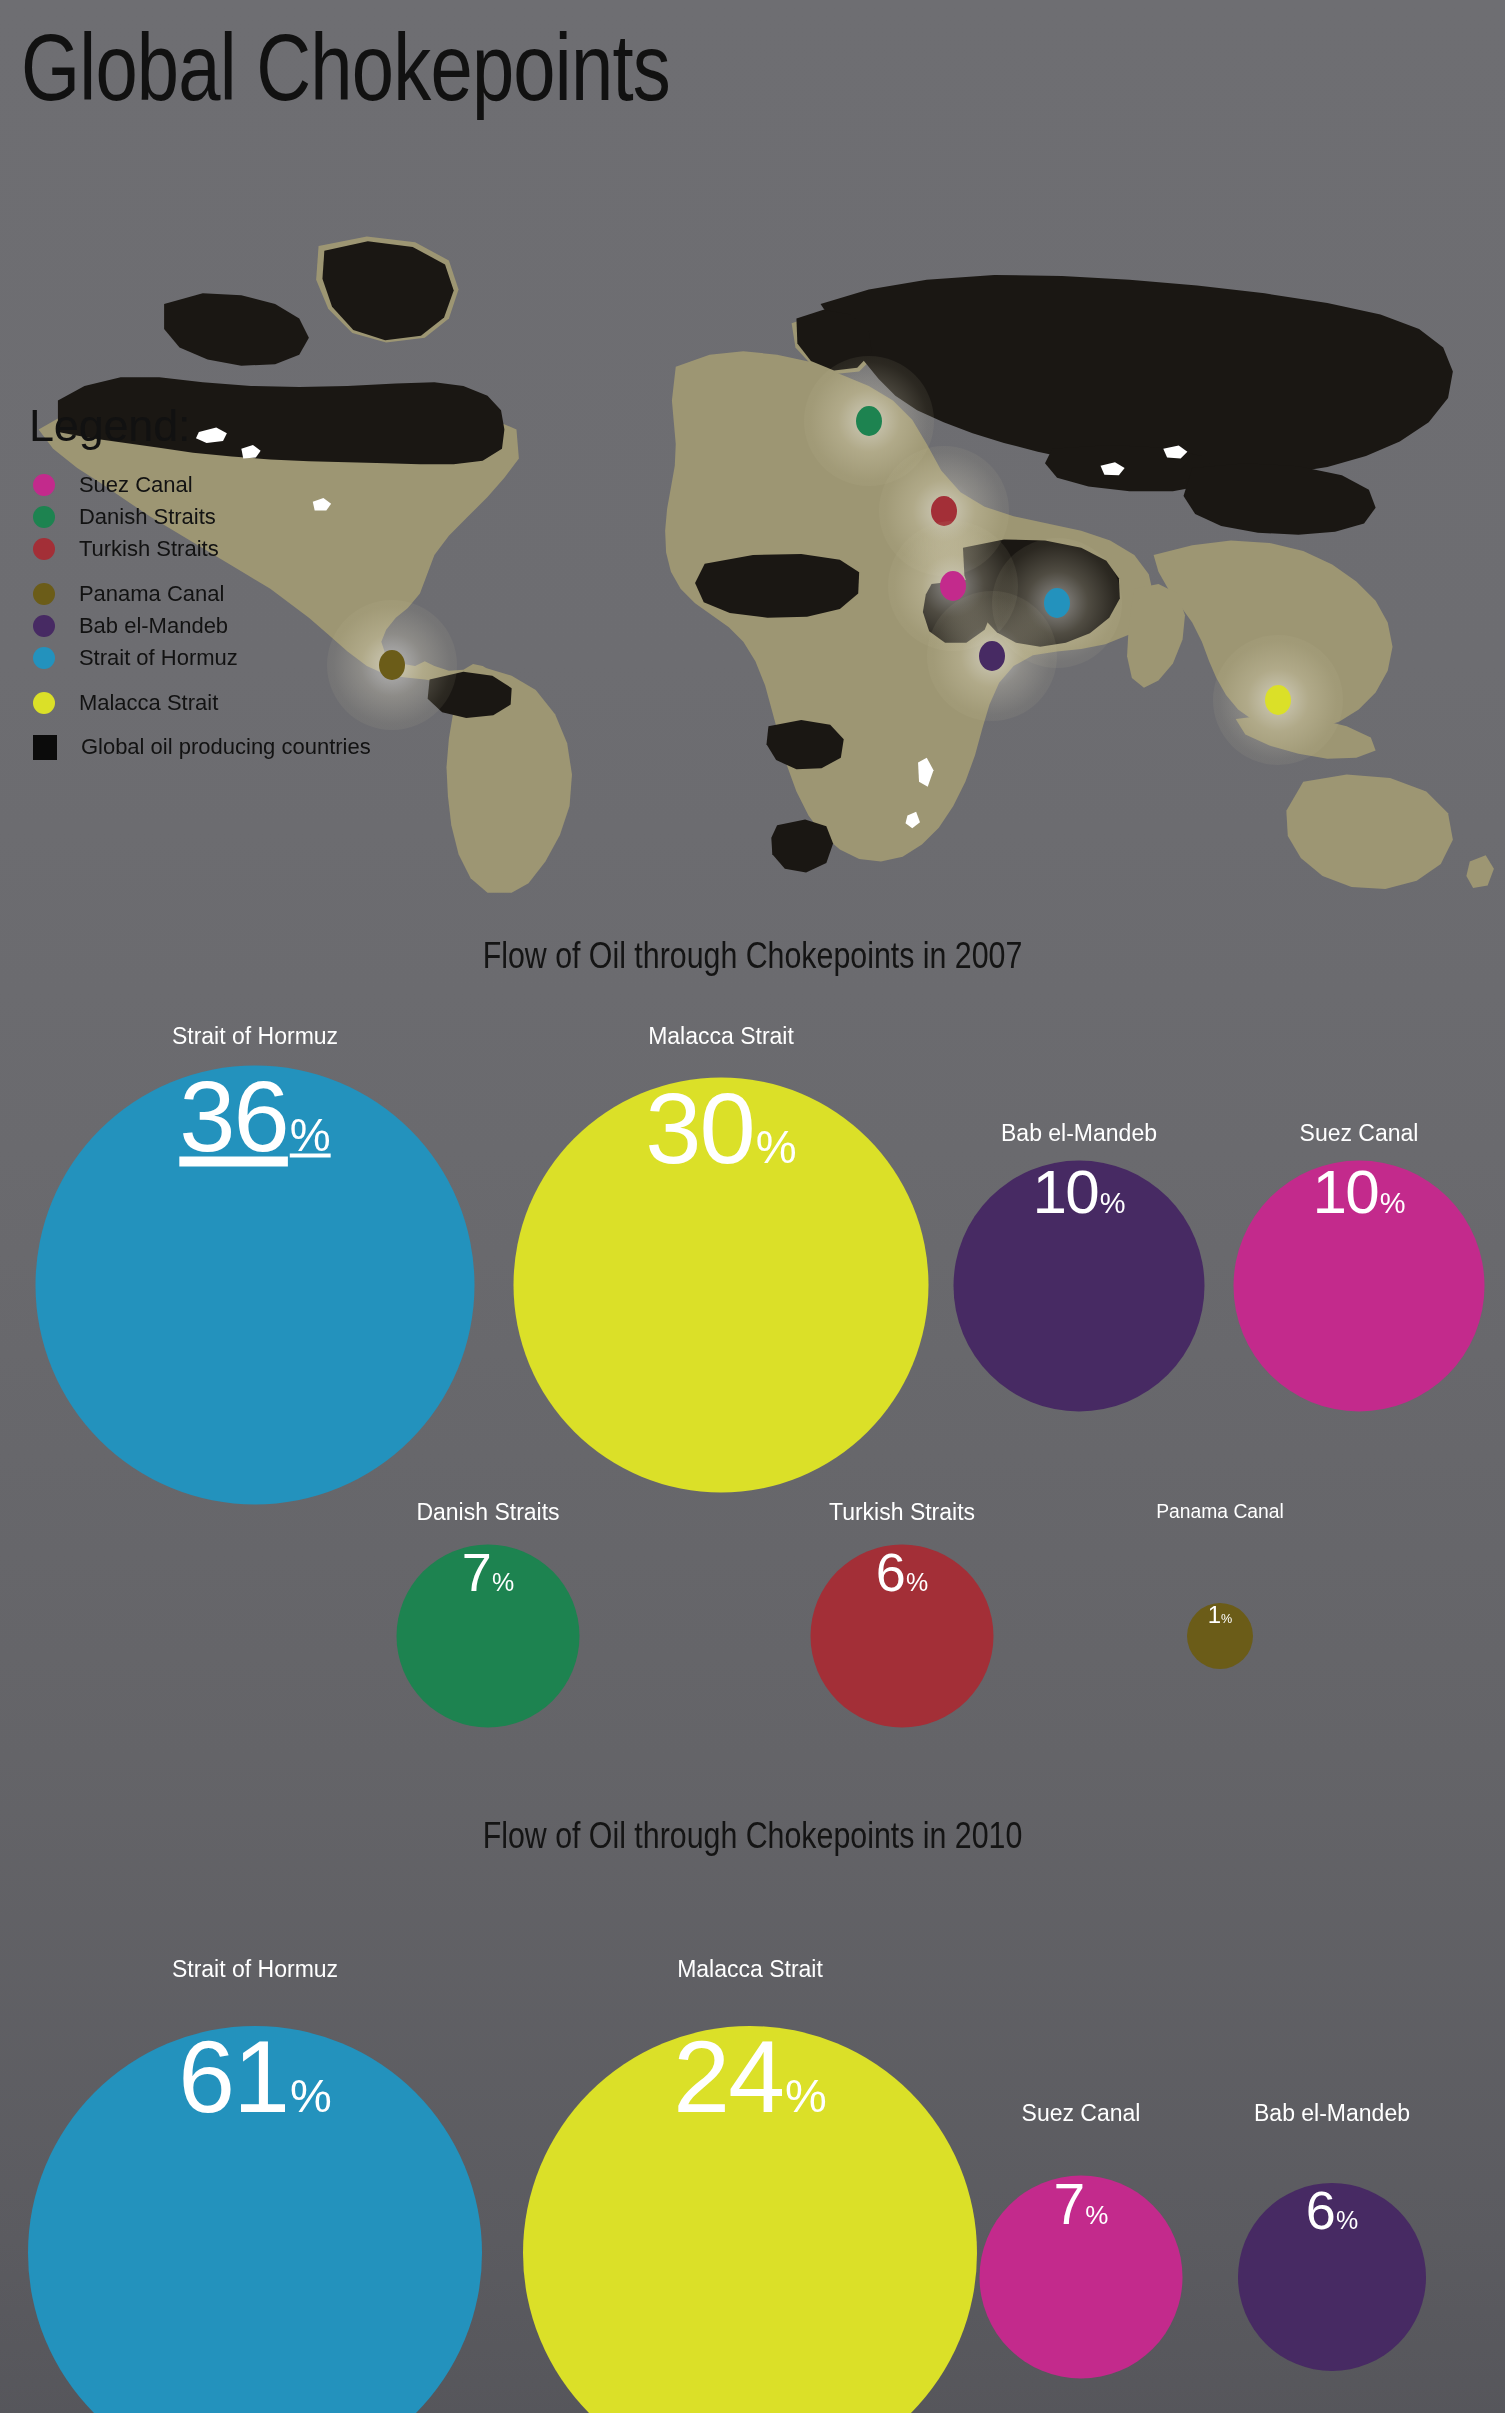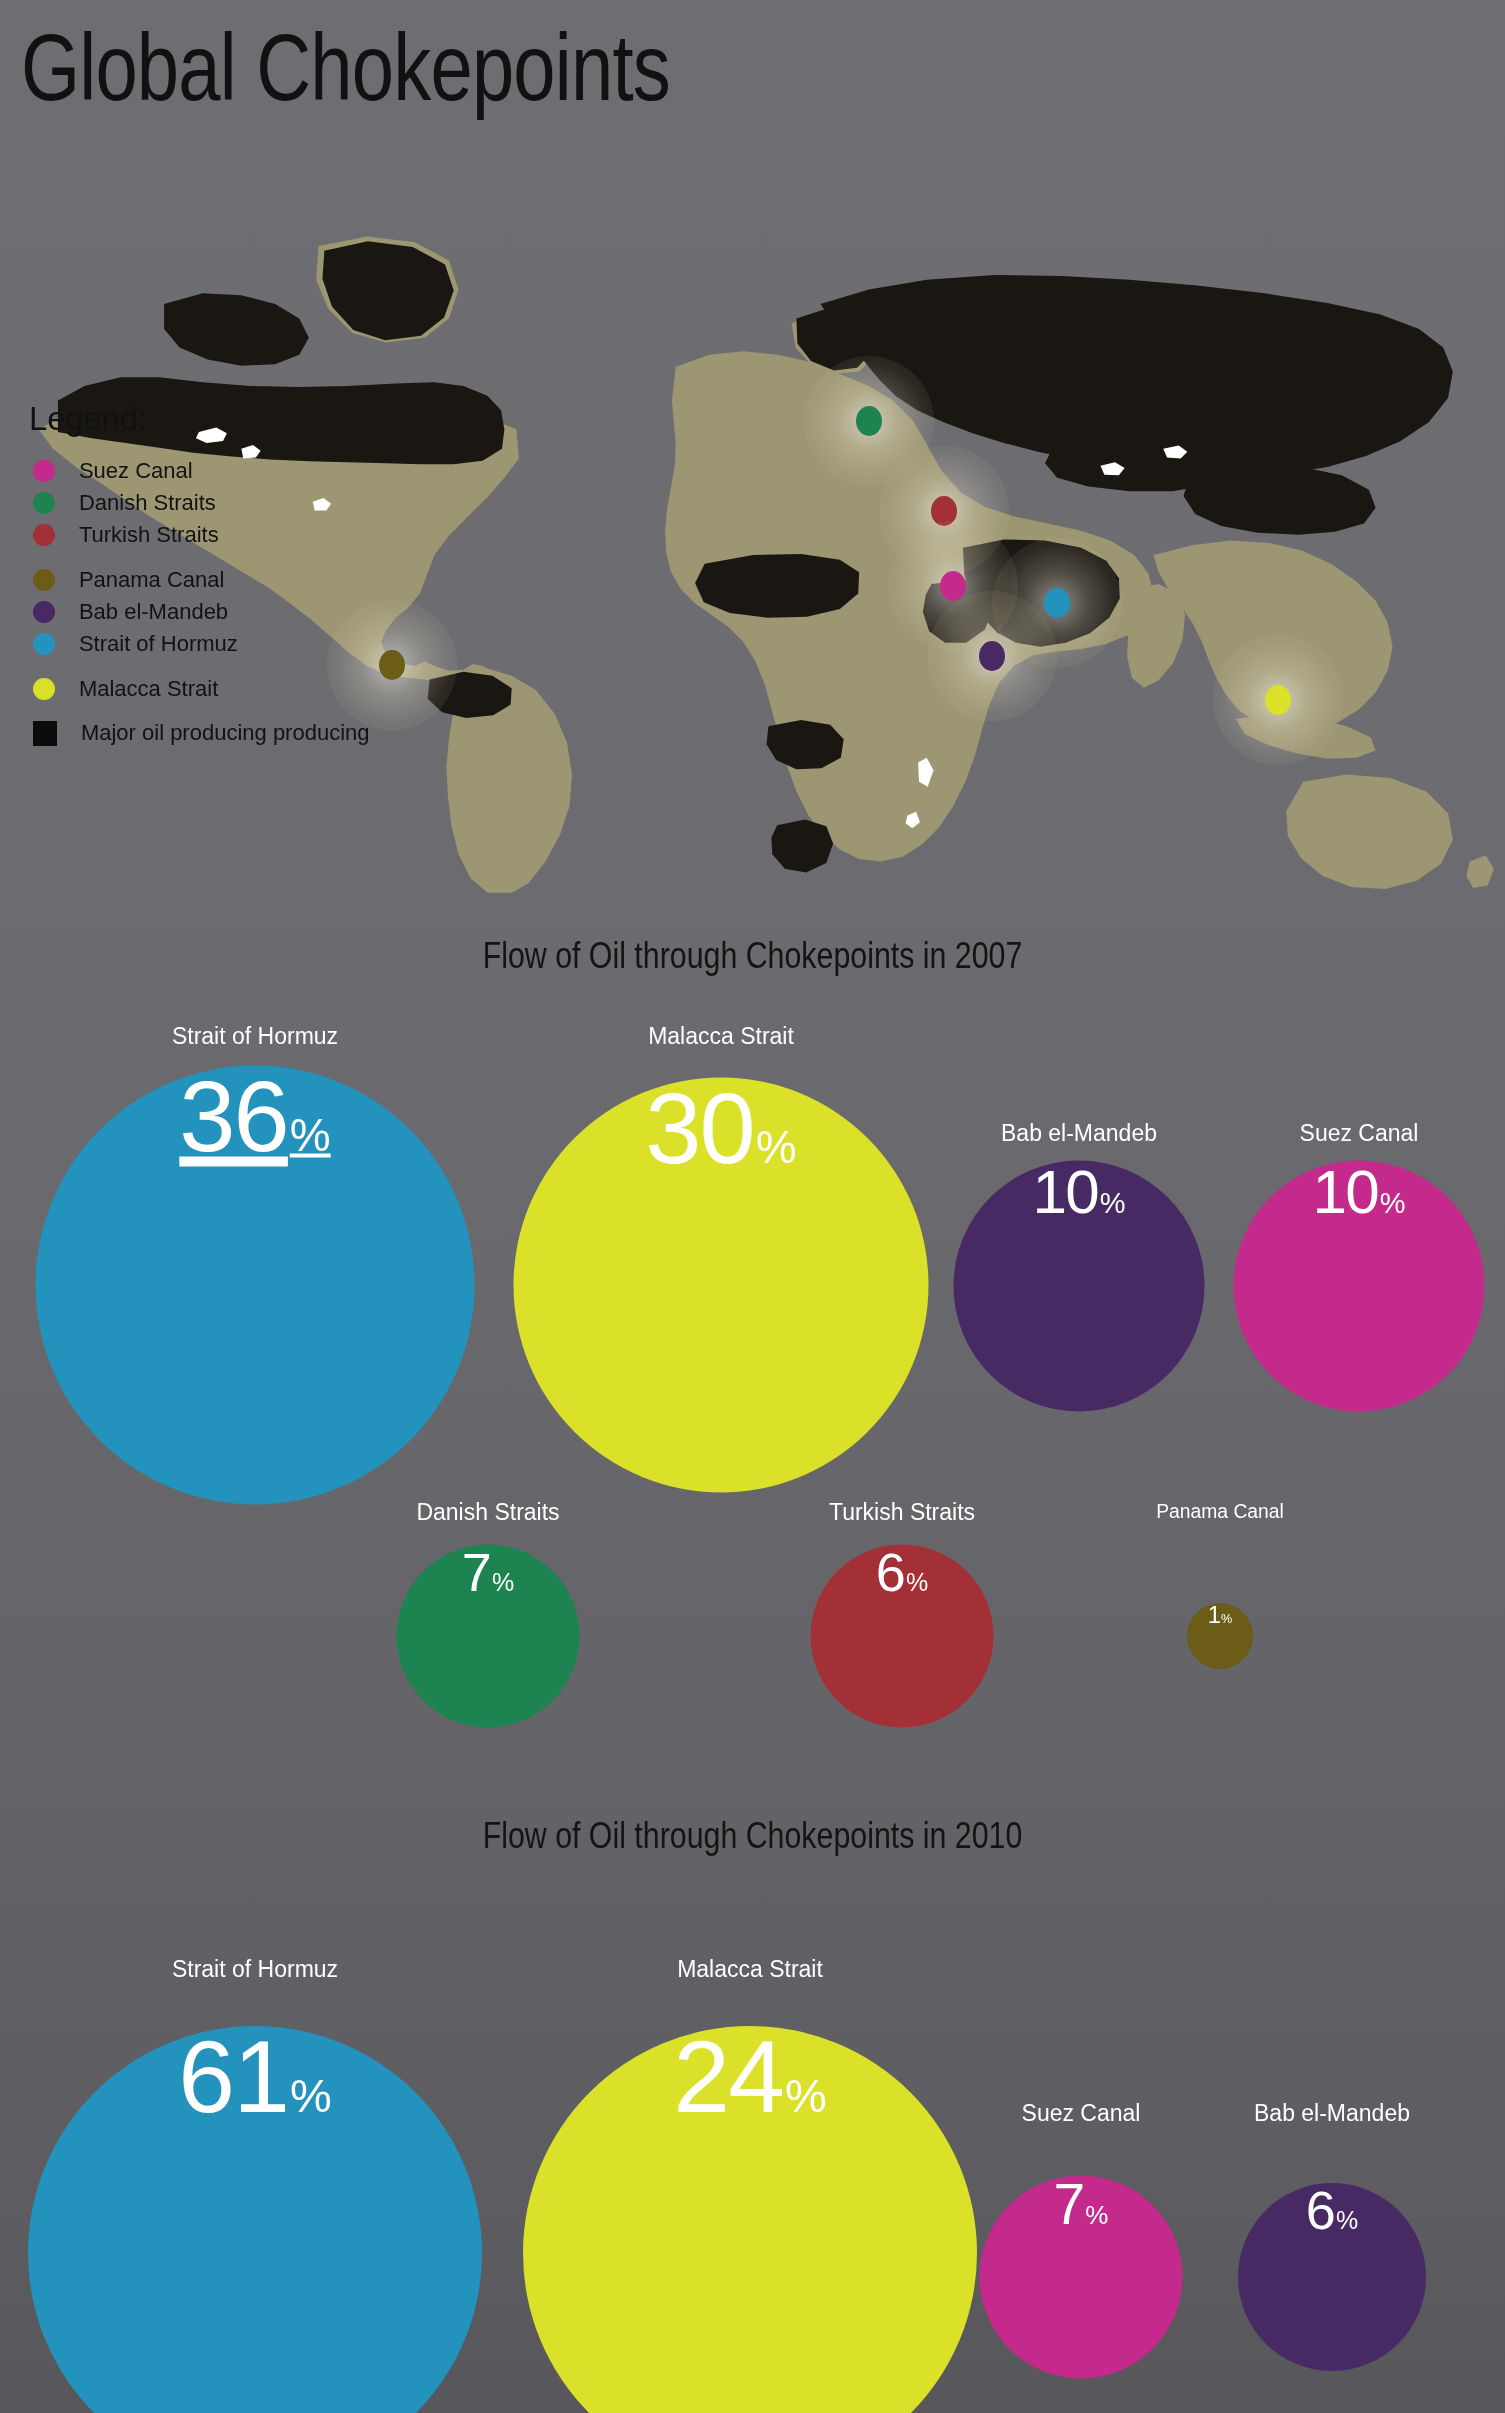--- a/index.html
+++ b/index.html
@@ -63,21 +63,21 @@
   }
 
   
   #legend {
     position: absolute;
     left: 29px;
     top: 400px;
     width: 483px;
   }
   #legend-title {
-    font-size: 33px;
+    font-size: 45px;
     color: #111;
     margin-bottom: 17.4px;
     letter-spacing: -0.2px;
   }
   .legend-row {
     display: flex;
     align-items: center;
     height: 32px;
   }
   .legend-swatch {
@@ -305,21 +305,21 @@
         <div class="legend-row">
           <div class="legend-swatch" style="background: rgb(35, 146, 189);"></div>
           <div class="legend-label">Strait of Hormuz</div>
         </div>
         <div class="legend-row gap-before">
           <div class="legend-swatch" style="background: rgb(219, 224, 40);"></div>
           <div class="legend-label">Malacca Strait</div>
         </div>
         <div class="legend-row gap-before">
           <div class="legend-swatch square" style="background: rgb(11, 11, 11);"></div>
-          <div class="legend-label">Major oil producing producing</div>
+          <div class="legend-label">Global oil producing countries</div>
         </div>
       </div>
   </div>
 
   <div id="sections">
       <div class="section-heading" style="top: 935px;">Flow of Oil through Chokepoints in 2007</div>
       <div class="bubble-label" style="left: 255px; top: 1023px;">Strait of Hormuz</div>
       <div class="bubble" style="left: 255px; top: 1285px; width: 439px; height: 439px; background: rgb(35, 146, 189); text-decoration: underline;">
         <span class="num" style="font-size: 101px;">36</span>
         <span class="pct" style="font-size: 46px;">%</span>

